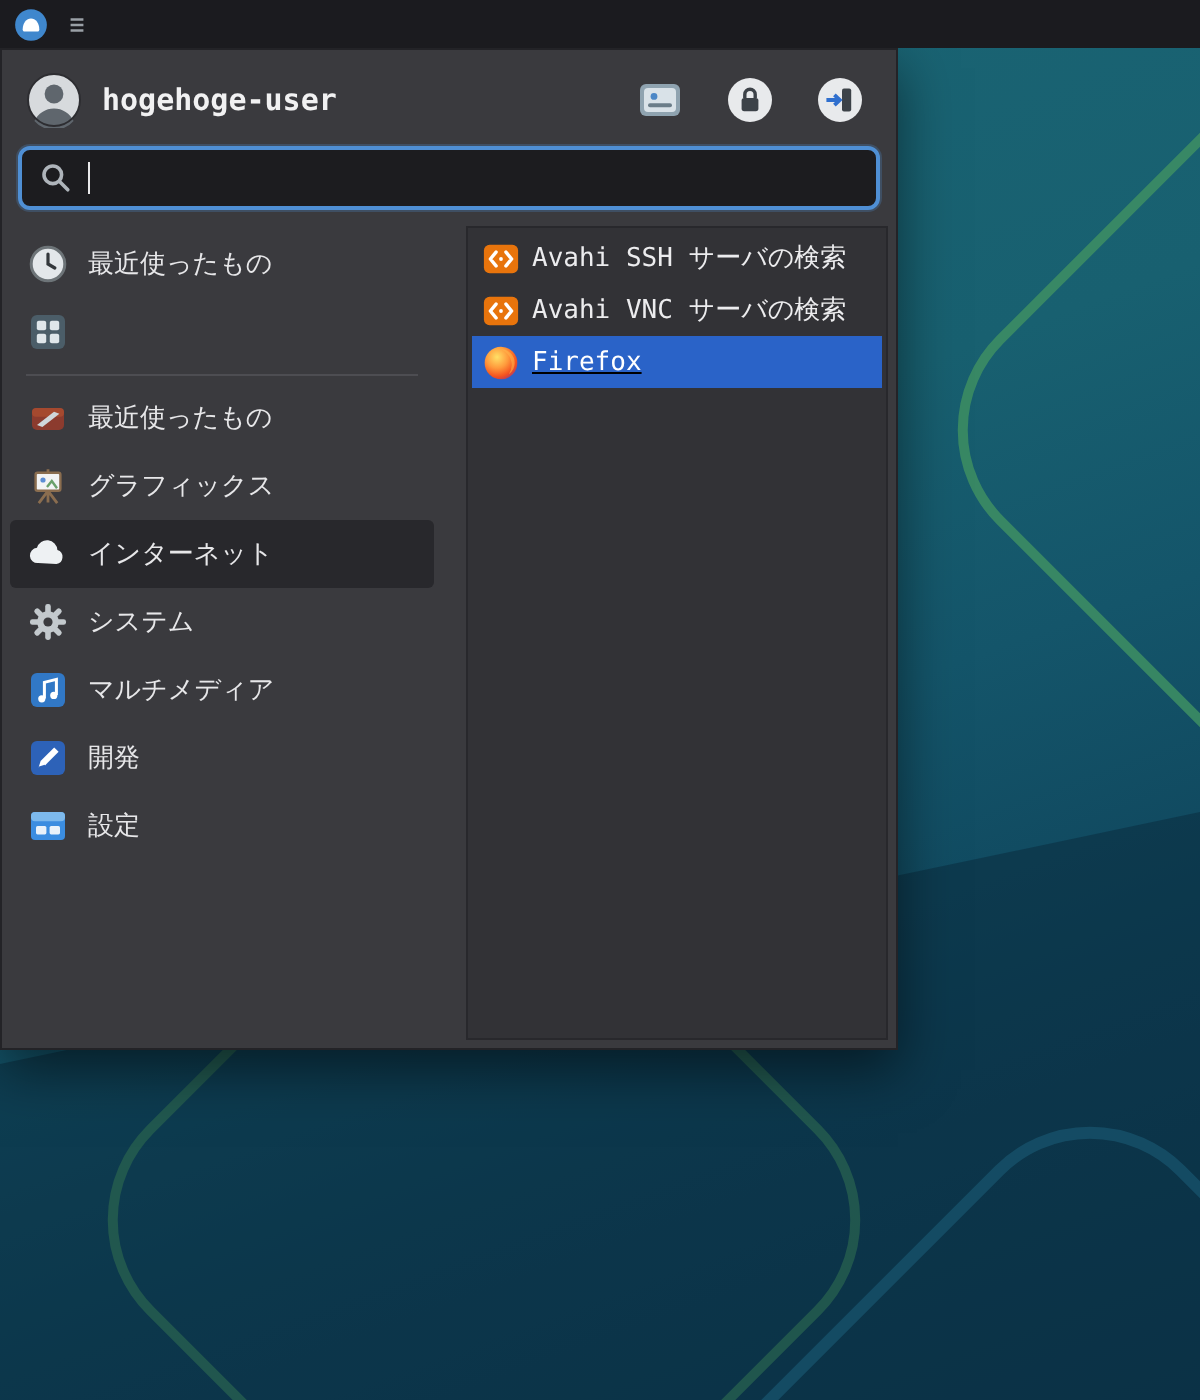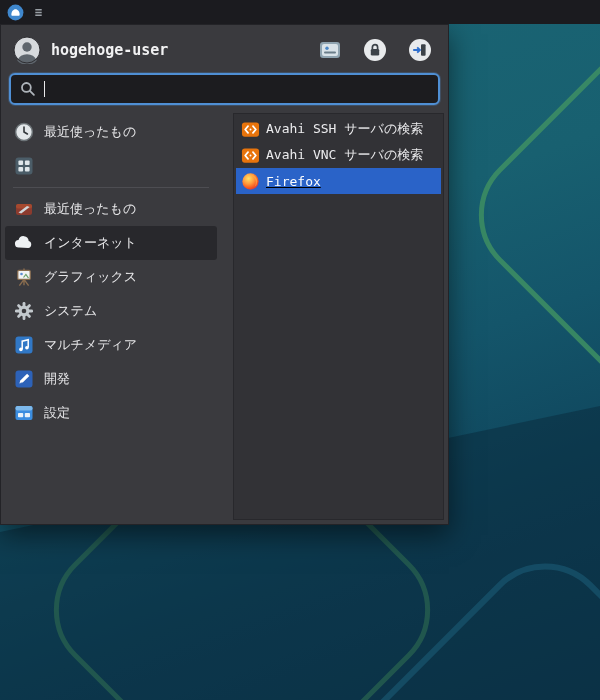--- a/index.html
+++ b/index.html
@@ -213,39 +213,39 @@
           <span class="cicon">
             <svg width="20" height="20" viewBox="0 0 20 20">
               <rect x="2" y="5" width="16" height="11" rx="2.5" fill="#8c3b2e"></rect>
               <rect x="2" y="5" width="16" height="4.4" rx="2" fill="#a5492f"></rect>
               <path d="M4.5 13.5l8.5-6.6 2.7 1-8.5 6.6z" fill="#cfd6da"></path>
             </svg>
           </span>
           <span class="clabel">最近使ったもの</span>
         </div>
 
-        <div class="category selected">
-          <span class="cicon">
-            <svg width="22" height="22" viewBox="0 0 22 22">
-              <path d="M6 15.5a3.8 3.8 0 0 1-.5-7.6A5.2 5.2 0 0 1 15.7 9a3.6 3.6 0 0 1-.5 7z" fill="#eef1f3"></path>
-            </svg>
-          </span>
-          <span class="clabel">インターネット</span>
-        </div>
-
         <div class="category">
           <span class="cicon">
             <svg width="20" height="20" viewBox="0 0 20 20">
               <rect x="3.8" y="3.4" width="12.4" height="9" rx="1" fill="#f2f3f4" stroke="#8a6d4f" stroke-width="1.2"></rect>
               <path d="M10 3.4V1.6M10 12.4l-4.6 6.2M10 12.4l4.6 6.2M10 12.4v5.8" stroke="#8a6d4f" stroke-width="1.4"></path>
               <circle cx="7.5" cy="7" r="1.3" fill="#5b8dd4"></circle>
               <path d="M9.5 10.5l2.4-3 2.6 3.6" stroke="#6aa06a" stroke-width="1.2" fill="none"></path>
             </svg>
           </span>
           <span class="clabel">グラフィックス</span>
+        </div>
+
+        <div class="category selected">
+          <span class="cicon">
+            <svg width="22" height="22" viewBox="0 0 22 22">
+              <path d="M6 15.5a3.8 3.8 0 0 1-.5-7.6A5.2 5.2 0 0 1 15.7 9a3.6 3.6 0 0 1-.5 7z" fill="#eef1f3"></path>
+            </svg>
+          </span>
+          <span class="clabel">インターネット</span>
         </div>
 
         <div class="category">
           <span class="cicon">
             <svg width="20" height="20" viewBox="0 0 20 20">
               <g fill="#c3c9cd">
                 <rect x="8.6" y="1" width="2.8" height="18" rx="1.2"></rect>
                 <rect x="8.6" y="1" width="2.8" height="18" rx="1.2" transform="rotate(45 10 10)"></rect>
                 <rect x="8.6" y="1" width="2.8" height="18" rx="1.2" transform="rotate(90 10 10)"></rect>
                 <rect x="8.6" y="1" width="2.8" height="18" rx="1.2" transform="rotate(135 10 10)"></rect>

